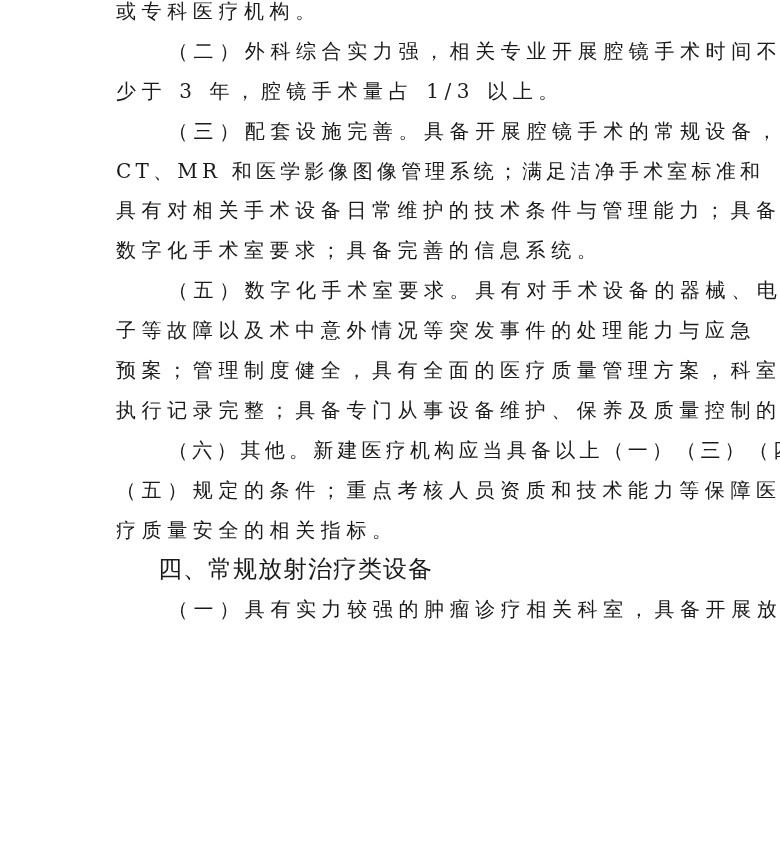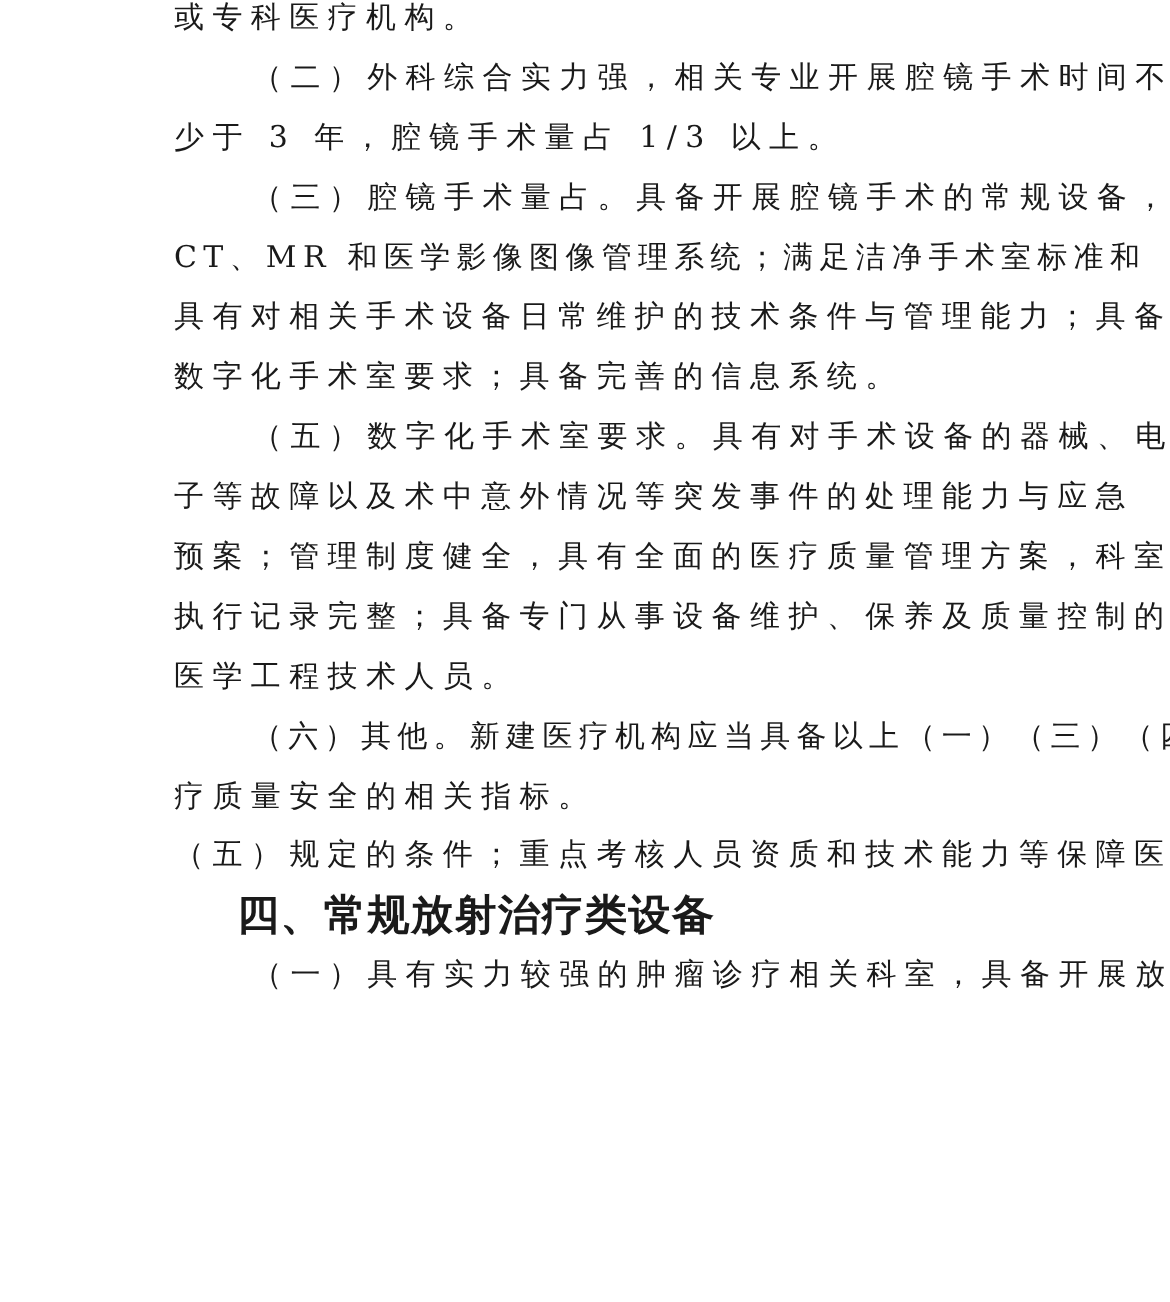--- a/index.html
+++ b/index.html
@@ -29,62 +29,61 @@
     white-space: nowrap;
     letter-spacing: 5.6px;
   }
   .indent {
     padding-left: 52px;
     text-align: center;
   }
   .heading {
     padding-left: 42px;
     font-family: "DejaVu Sans", "Liberation Sans", sans-serif;
-    font-weight: bold;
+    font-weight: normal;
     letter-spacing: 1px;
-    font-size: 28px;
+    font-size: 24px;
   }
   .tight {
     letter-spacing: 4.2px;
   }
 </style>
 </head>
 <body>
 
 <div class="page">
 
   <div>
     <span class="line">或专科医疗机构。</span>
   </div>
 
   <div>
     <span class="line indent">（二）外科综合实力强，相关专业开展腔镜手术时间不</span>
     <span class="line">少于 3 年，腔镜手术量占 1/3 以上。</span>
   </div>
 
   <div>
-    <span class="line indent">（三）腔镜手术量占。具备开展腔镜手术的常规设备，</span>
+    <span class="line indent">（三）配套设施完善。具备开展腔镜手术的常规设备，</span>
     <span class="line tight">CT、MR 和医学影像图像管理系统；满足洁净手术室标准和</span>
     <span class="line">具有对相关手术设备日常维护的技术条件与管理能力；具备</span>
     <span class="line">数字化手术室要求；具备完善的信息系统。</span>
   </div>
 
 
   <div>
     <span class="line indent">（五）数字化手术室要求。具有对手术设备的器械、电</span>
     <span class="line">子等故障以及术中意外情况等突发事件的处理能力与应急</span>
     <span class="line">预案；管理制度健全，具有全面的医疗质量管理方案，科室</span>
     <span class="line">执行记录完整；具备专门从事设备维护、保养及质量控制的</span>
-    <span class="line">医学工程技术人员。</span>
   </div>
 
   <div>
     <span class="line indent tight">（六）其他。新建医疗机构应当具备以上（一）（三）（四）</span>
+    <span class="line">（五）规定的条件；重点考核人员资质和技术能力等保障医</span>
     <span class="line">疗质量安全的相关指标。</span>
-    <span class="line">（五）规定的条件；重点考核人员资质和技术能力等保障医</span>
   </div>
 
   <div>
     <span class="line heading">四、常规放射治疗类设备</span>
   </div>
 
   <div>
     <span class="line indent">（一）具有实力较强的肿瘤诊疗相关科室，具备开展放</span>
   </div>
 

